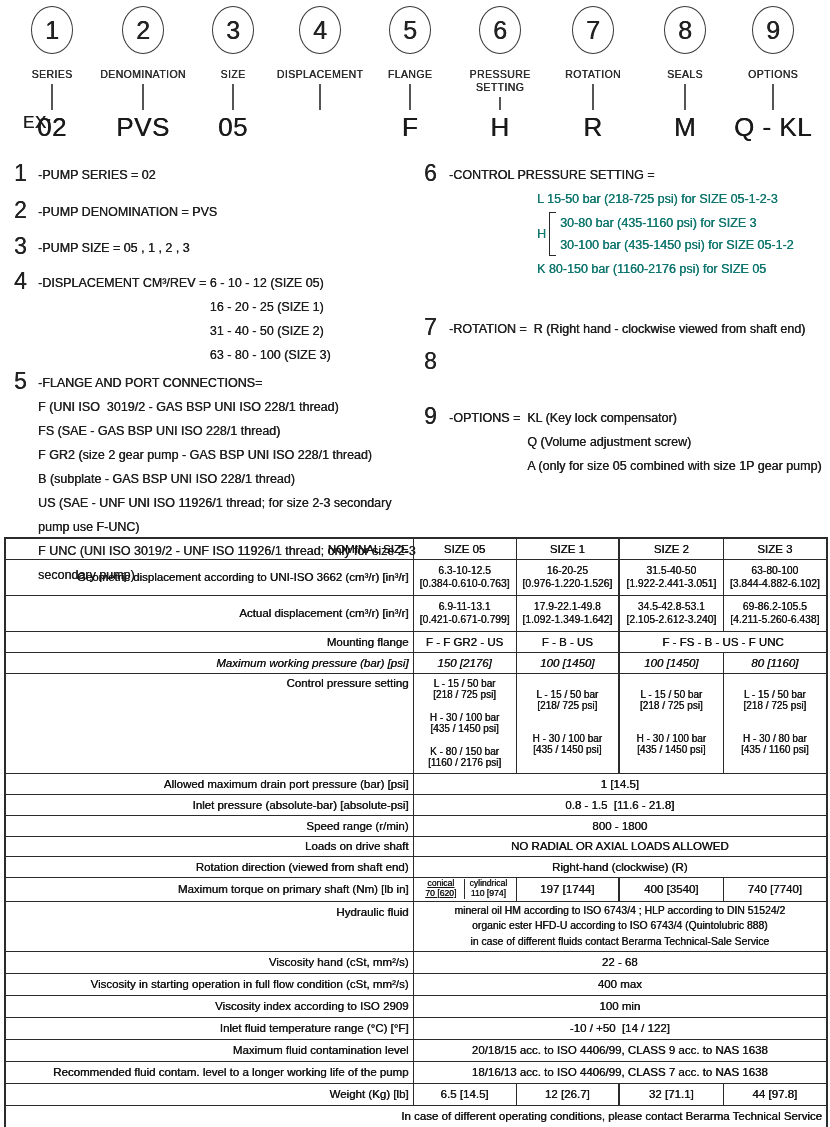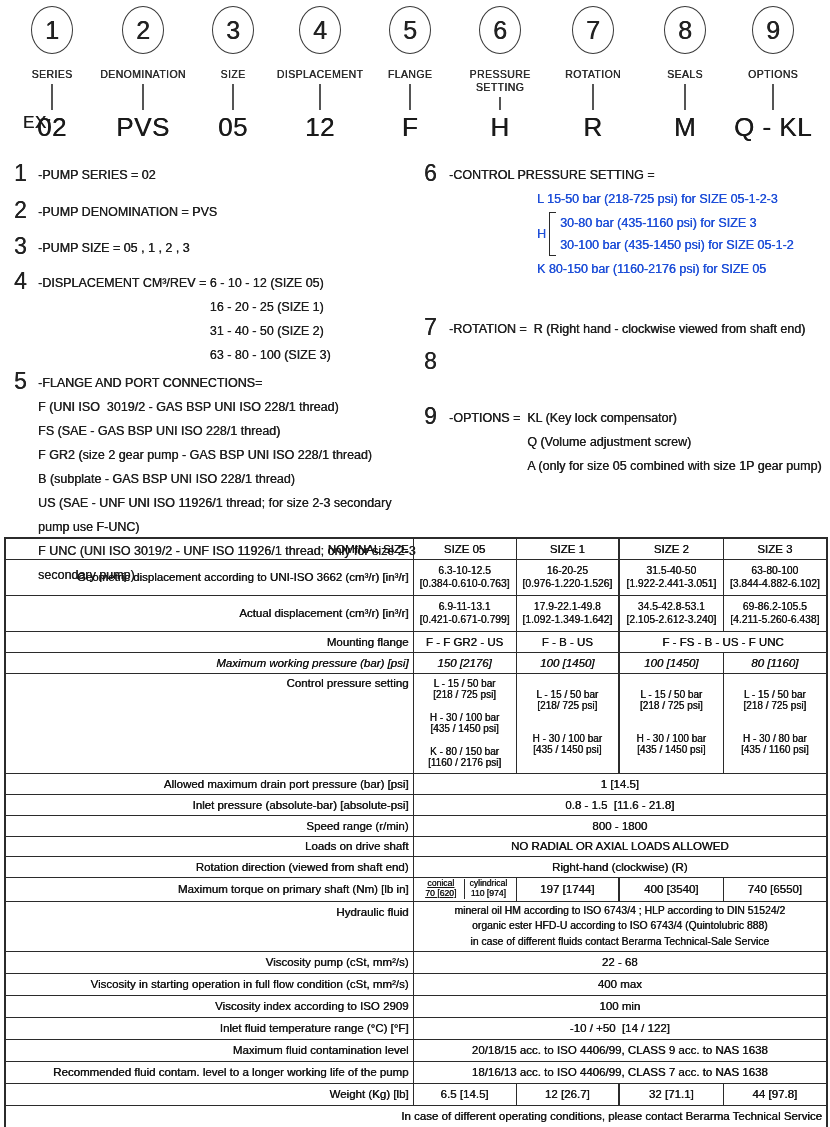--- a/index.html
+++ b/index.html
@@ -33,21 +33,21 @@
   .leg-col{position:absolute;top:0;}
   #leg-left{left:14px;width:410px;}
   #leg-right{left:424px;width:404px;}
   .leg-item{position:absolute;left:0;}
   .leg-num{
     position:absolute;left:0;top:-3px;font-size:23px;color:#222;
   }
   .leg-body{margin-left:25px;font-size:12.5px;line-height:24px;color:#1f1f1f;}
   #leg-left .leg-body{margin-left:24px;}
   .stack{display:inline-block;vertical-align:top;}
-  .ind-block{margin-left:113px;font-size:12.5px;line-height:24px;color:#1d4ed8;}
+  .ind-block{margin-left:113px;font-size:12.5px;line-height:24px;color:#0f766e;}
   .h-row{display:flex;align-items:center;margin:1px 0;}
   .h-letter{font-size:12.5px;margin-right:3px;}
   .h-bracket{
     width:6px;align-self:stretch;margin-right:4px;
     border-left:1.6px solid #2a2a2a;border-top:1.6px solid #2a2a2a;border-bottom:1.6px solid #2a2a2a;
   }
   .h-lines{line-height:22px;font-size:12.5px;}
 
   
   #spec{
@@ -108,21 +108,20 @@
     <div class="col-label" data-bind="code_diagram.columns.2.label">SIZE</div>
     <div class="tick"></div>
     <div class="code-value" data-bind="code_diagram.columns.2.value">05</div>
   </div>
   <div class="code-col" style="left:255px;">
     <div class="circle">
         <span data-bind="code_diagram.columns.3.num">4</span>
       </div>
     <div class="col-label" data-bind="code_diagram.columns.3.label">DISPLACEMENT</div>
     <div class="tick"></div>
-    <div class="code-value" data-bind="code_diagram.columns.3.value">12</div>
   </div>
   <div class="code-col" style="left:345px;">
     <div class="circle">
         <span data-bind="code_diagram.columns.4.num">5</span>
       </div>
     <div class="col-label" data-bind="code_diagram.columns.4.label">FLANGE</div>
     <div class="tick"></div>
     <div class="code-value" data-bind="code_diagram.columns.4.value">F</div>
   </div>
   <div class="code-col" style="left:435px;">
@@ -338,30 +337,30 @@
       <td class="p0">
         <div class="mini-wrap">
           <div class="mini" data-bind="table.rows.torque.conical">conical
 70 [620]</div>
           <div class="mini" data-bind="table.rows.torque.cylindrical">cylindrical
 110 [974]</div>
         </div>
       </td>
       <td class="val" data-bind="table.rows.torque.size1">197 [1744]</td>
       <td class="val thickL" data-bind="table.rows.torque.size2">400 [3540]</td>
-      <td class="val" data-bind="table.rows.torque.size3">740 [6550]</td>
+      <td class="val" data-bind="table.rows.torque.size3">740 [7740]</td>
     </tr>
     <tr style="height:50px;">
       <td class="lab" style="vertical-align:top;padding-top:4px;" data-bind="table.rows.fluid.label">Hydraulic fluid</td>
       <td class="val fluid" colspan="4" data-bind="table.rows.fluid.value">mineral oil HM according to ISO 6743/4 ; HLP according to DIN 51524/2
 organic ester HFD-U according to ISO 6743/4 (Quintolubric 888)
 in case of different fluids contact Berarma Technical-Sale Service</td>
     </tr>
     <tr style="height:22px;">
-      <td class="lab" data-bind="table.rows.visc_range.label">Viscosity pump (cSt, mm²/s)</td>
+      <td class="lab" data-bind="table.rows.visc_range.label">Viscosity hand (cSt, mm²/s)</td>
       <td class="val" colspan="4" data-bind="table.rows.visc_range.value">22 - 68</td>
     </tr>
     <tr style="height:22px;">
       <td class="lab" data-bind="table.rows.visc_start.label">Viscosity in starting operation in full flow condition (cSt, mm²/s)</td>
       <td class="val" colspan="4" data-bind="table.rows.visc_start.value">400 max</td>
     </tr>
     <tr style="height:22px;">
       <td class="lab" data-bind="table.rows.visc_index.label">Viscosity index according to ISO 2909</td>
       <td class="val" colspan="4" data-bind="table.rows.visc_index.value">100 min</td>
     </tr>

